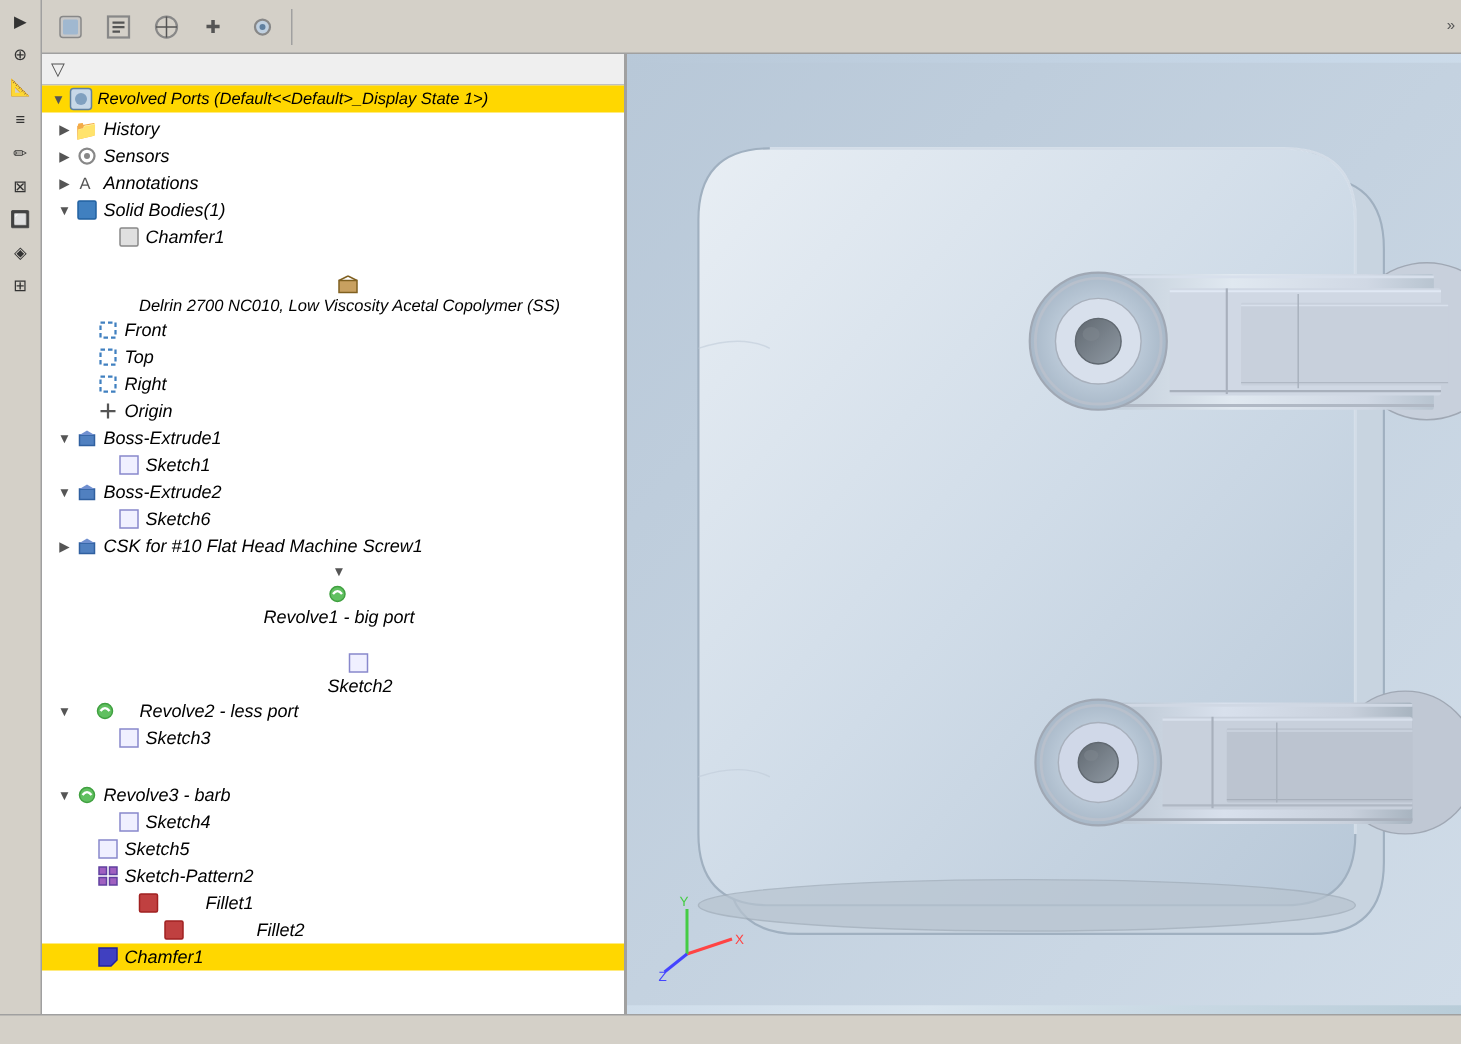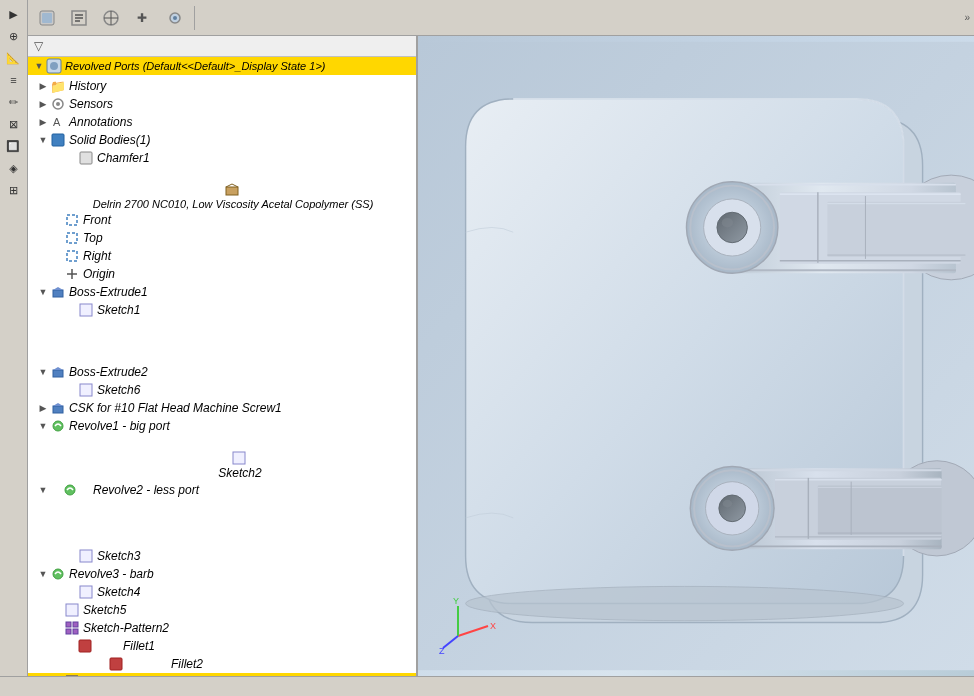--- a/index.html
+++ b/index.html
@@ -347,21 +347,21 @@
           <div class="tree-item" style="padding-left:36px;">
             <div class="tree-arrow none" style="visibility:hidden;"></div>
             <div class="tree-icon">
               <svg width="14" height="14" viewBox="0 0 14 14">
                   <rect x="1" y="1" width="12" height="12" fill="#f0f0ff" stroke="#8888cc" stroke-width="1"></rect>
                 </svg>
             </div>
             <span class="tree-label">Sketch1</span>
           </div>
 
-          <div class="tree-item" style="padding-left:8px;margin-top:44px;">
+          <div class="tree-item" style="padding-left:8px;">
             <div class="tree-arrow expanded"></div>
             <div class="tree-icon">
               <svg width="14" height="14" viewBox="0 0 14 14">
                   <rect x="2" y="5" width="10" height="7" fill="#5080c0" stroke="#3060a0" stroke-width="1"></rect>
                   <polygon points="2,5 7,2 12,5" fill="#7090d0"></polygon>
                 </svg>
             </div>
             <span class="tree-label">Boss-Extrude2</span>
           </div>
 
@@ -379,21 +379,21 @@
             <div class="tree-arrow collapsed"></div>
             <div class="tree-icon">
               <svg width="14" height="14" viewBox="0 0 14 14">
                   <rect x="2" y="5" width="10" height="7" fill="#5080c0" stroke="#3060a0" stroke-width="1"></rect>
                   <polygon points="2,5 7,2 12,5" fill="#7090d0"></polygon>
                 </svg>
             </div>
             <span class="tree-label">CSK for #10 Flat Head Machine Screw1</span>
           </div>
 
-          <div class="tree-item" style="padding-left:8px;">
+          <div class="tree-item" style="padding-left:8px;flex-direction:column;">
             <div class="tree-arrow expanded"></div>
             <div class="tree-icon">
               <svg width="14" height="14" viewBox="0 0 14 14">
                   <circle cx="7" cy="7" r="5" fill="#60c060" stroke="#40a040" stroke-width="1"></circle>
                   <path d="M4 7 Q7 3 10 7" fill="none" stroke="#fff" stroke-width="1.5"></path>
                 </svg>
             </div>
             <span class="tree-label">Revolve1 - big port</span>
           </div>
 
@@ -411,31 +411,31 @@
             <div class="tree-arrow expanded"></div>
             <div class="tree-icon">
               <svg width="14" height="14" viewBox="0 0 14 14">
                   <circle cx="7" cy="7" r="5" fill="#60c060" stroke="#40a040" stroke-width="1"></circle>
                   <path d="M4 7 Q7 3 10 7" fill="none" stroke="#fff" stroke-width="1.5"></path>
                 </svg>
             </div>
             <span class="tree-label">Revolve2 - less port</span>
           </div>
 
-          <div class="tree-item" style="padding-left:36px;margin-top:48px;">
+          <div class="tree-item" style="padding-left:36px;">
             <div class="tree-arrow none" style="visibility:hidden;"></div>
             <div class="tree-icon">
               <svg width="14" height="14" viewBox="0 0 14 14">
                   <rect x="1" y="1" width="12" height="12" fill="#f0f0ff" stroke="#8888cc" stroke-width="1"></rect>
                 </svg>
             </div>
             <span class="tree-label">Sketch3</span>
           </div>
 
-          <div class="tree-item" style="padding-left:8px;">
+          <div class="tree-item" style="padding-left:8px;margin-top:20px;">
             <div class="tree-arrow expanded"></div>
             <div class="tree-icon">
               <svg width="14" height="14" viewBox="0 0 14 14">
                   <circle cx="7" cy="7" r="5" fill="#60c060" stroke="#40a040" stroke-width="1"></circle>
                   <path d="M4 7 Q7 3 10 7" fill="none" stroke="#fff" stroke-width="1.5"></path>
                 </svg>
             </div>
             <span class="tree-label">Revolve3 - barb</span>
           </div>
 
@@ -465,21 +465,21 @@
               <svg width="14" height="14" viewBox="0 0 14 14">
                   <rect x="1" y="1" width="5" height="5" fill="#a060c0" stroke="#6040a0" stroke-width="1"></rect>
                   <rect x="8" y="1" width="5" height="5" fill="#a060c0" stroke="#6040a0" stroke-width="1"></rect>
                   <rect x="1" y="8" width="5" height="5" fill="#a060c0" stroke="#6040a0" stroke-width="1"></rect>
                   <rect x="8" y="8" width="5" height="5" fill="#a060c0" stroke="#6040a0" stroke-width="1"></rect>
                 </svg>
             </div>
             <span class="tree-label">Sketch-Pattern2</span>
           </div>
 
-          <div class="tree-item" style="padding-left:8px;gap:27px;">
+          <div class="tree-item" style="padding-left:22px;gap:27px;">
             <div class="tree-arrow none" style="visibility:hidden;"></div>
             <div class="tree-icon">
               <svg width="14" height="14" viewBox="0 0 14 14">
                   <rect x="1" y="1" width="12" height="12" rx="1" fill="#c04040" stroke="#a02020" stroke-width="1"></rect>
                 </svg>
             </div>
             <span class="tree-label">Fillet1</span>
           </div>
 
           <div class="tree-item" style="padding-left:22px;gap:44px;">

